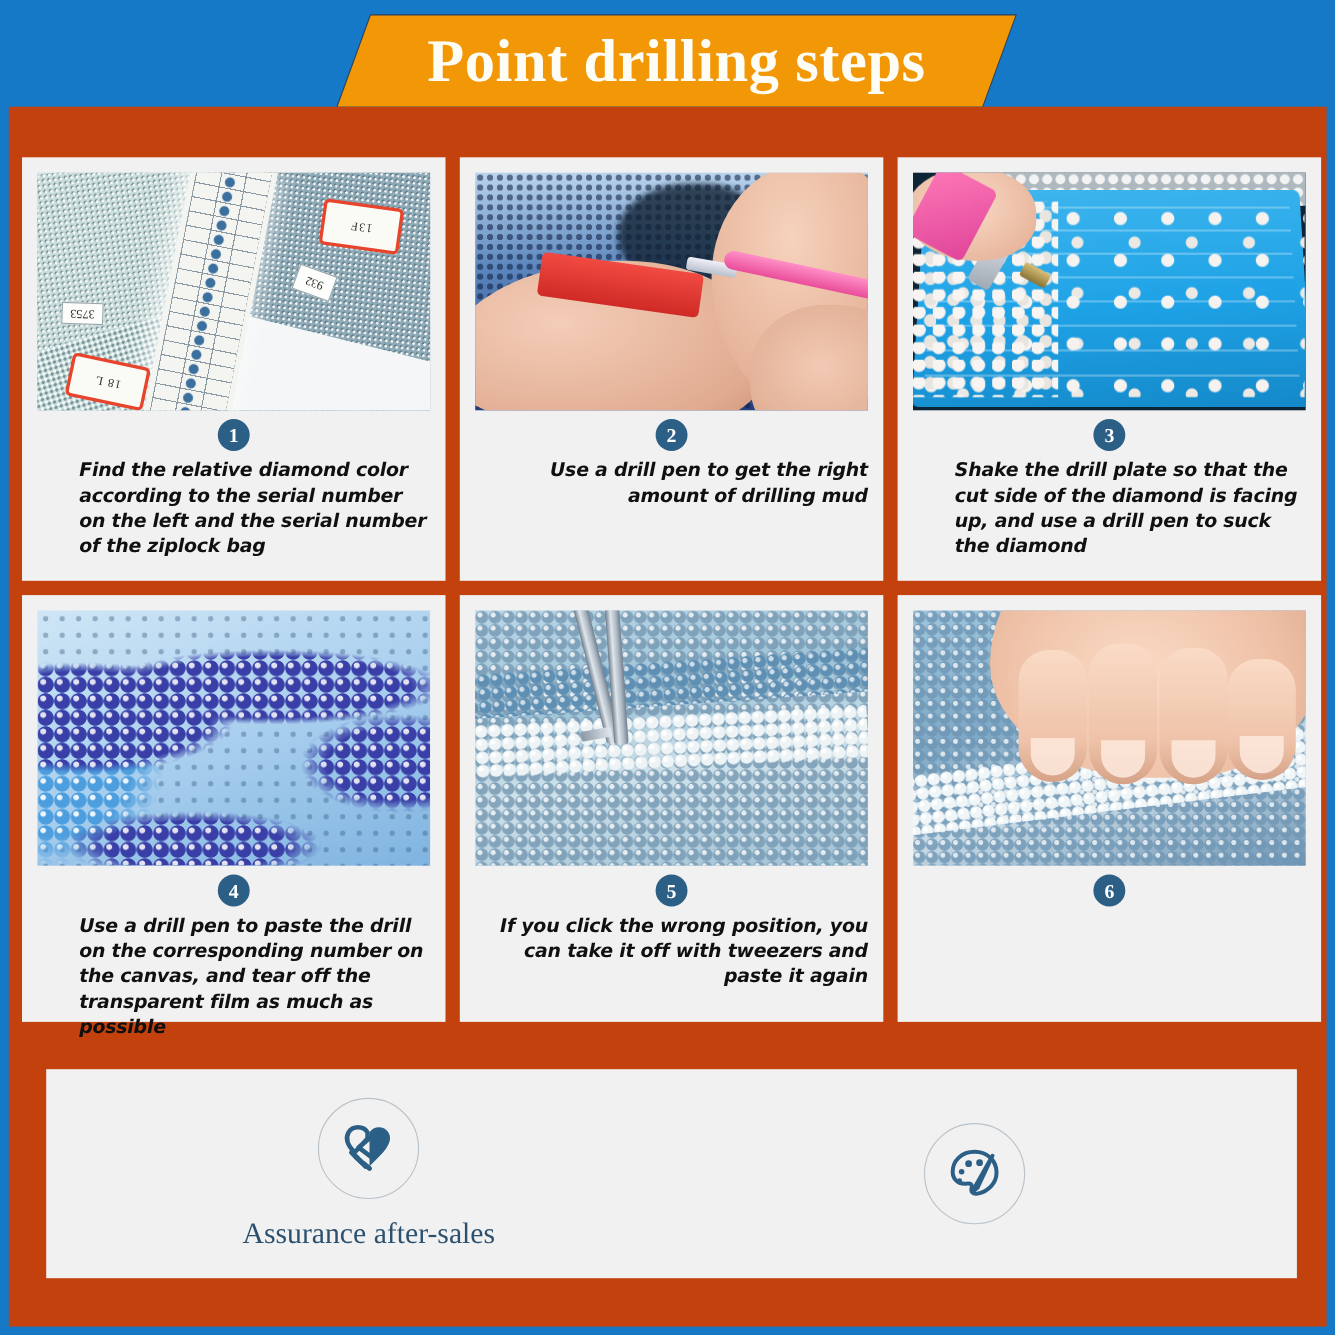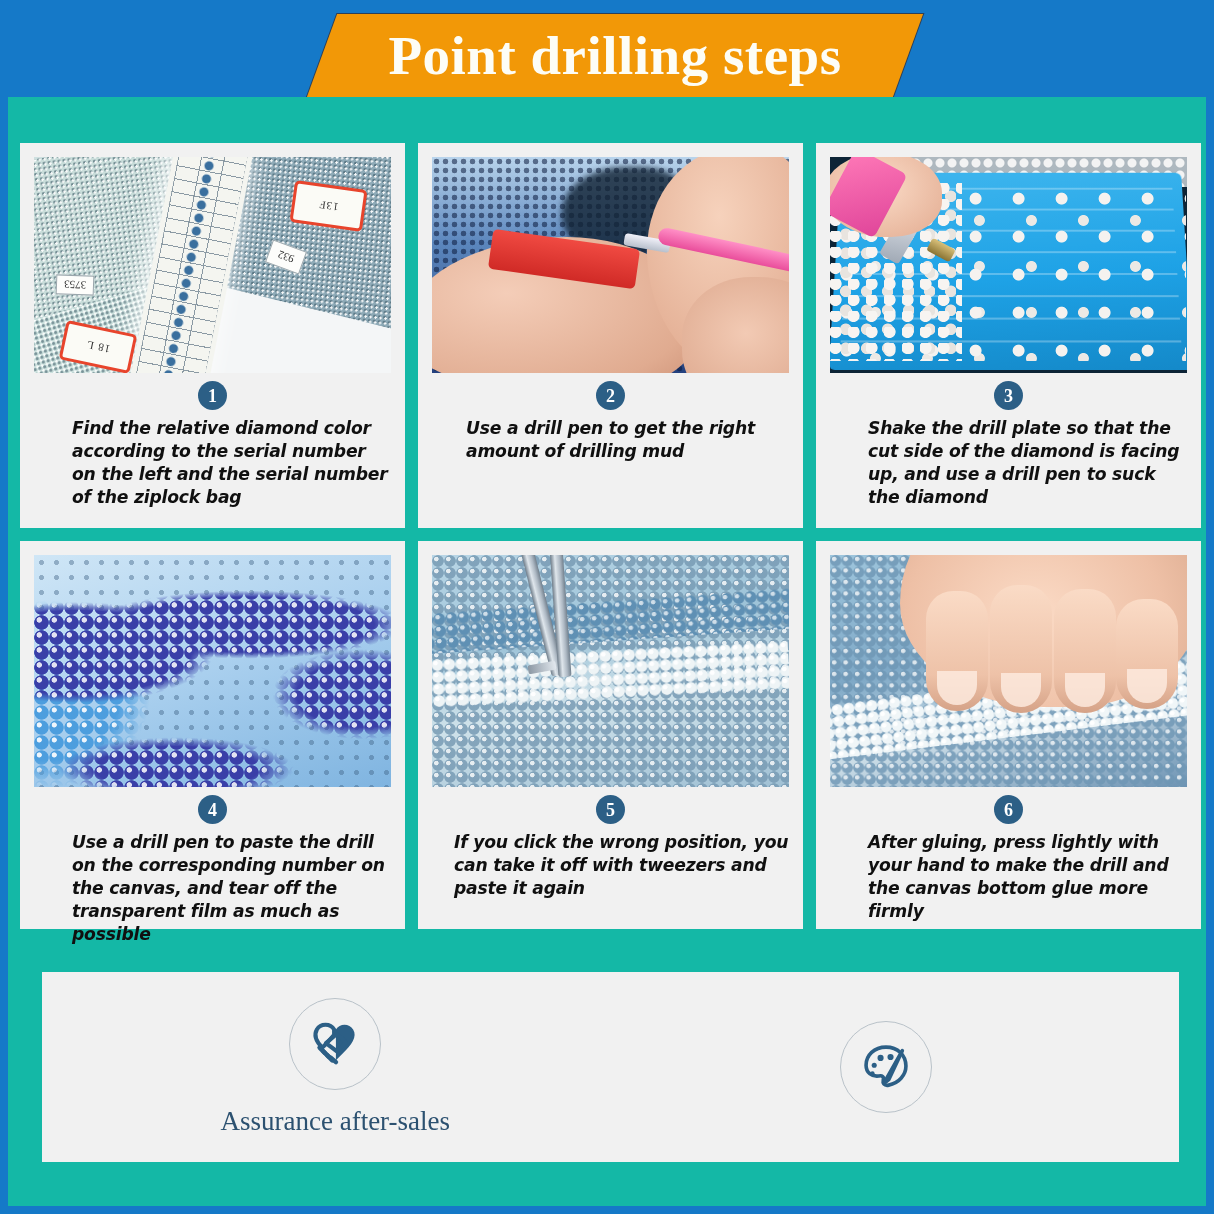--- a/index.html
+++ b/index.html
@@ -7,21 +7,21 @@
   html, body {
     width: 1214px; height: 1214px;
     background: #ffffff;
     font-family: "Liberation Sans", sans-serif;
     overflow: hidden;
   }
 
   .page {
     position: relative;
     width: 1214px; height: 1214px;
-    background: #14b8a6;
+    background: #c2410c;
     border: 8px solid #1579c8;
     border-top: none;
   }
 
   
   .header {
     position: absolute;
     left: -8px; top: 0;
     width: 1214px; height: 97px;
     background: #1579c8;
@@ -94,20 +94,21 @@
   }
   .caption {
     margin-top: 7px;
     font-family: "DejaVu Sans", sans-serif;
     font-style: italic;
     font-weight: 600;
     font-size: 17.2px;
     line-height: 1.33;
     color: #101010;
     letter-spacing: -0.2px;
+    text-align: right;
   }
   .cap-center { text-align: left; padding: 0 2px; margin-left: 36px; }
   .cap-indent { padding-left: 34px; }
   .cap-indent2 { padding-left: 22px; }
 
   
   .features {
     position: absolute;
     left: 34px; top: 972px;
     width: 1137px; height: 190px;
@@ -493,21 +494,20 @@
         <div class="fing f3">
             <div class="nail"></div>
           </div>
         <div class="fing f4">
             <div class="nail"></div>
           </div>
       </div>
       <div class="badge-row">
         <div class="badge">6</div>
       </div>
-      <div class="caption cap-center">After gluing, press lightly with your hand to make the drill and the canvas bottom glue more firmly</div>
     </div>
 
   </div>
 
   <div class="features">
 
 
     <div class="feature">
       <div class="feat-circle">
         <svg width="58" height="58" viewBox="0 0 64 64">

